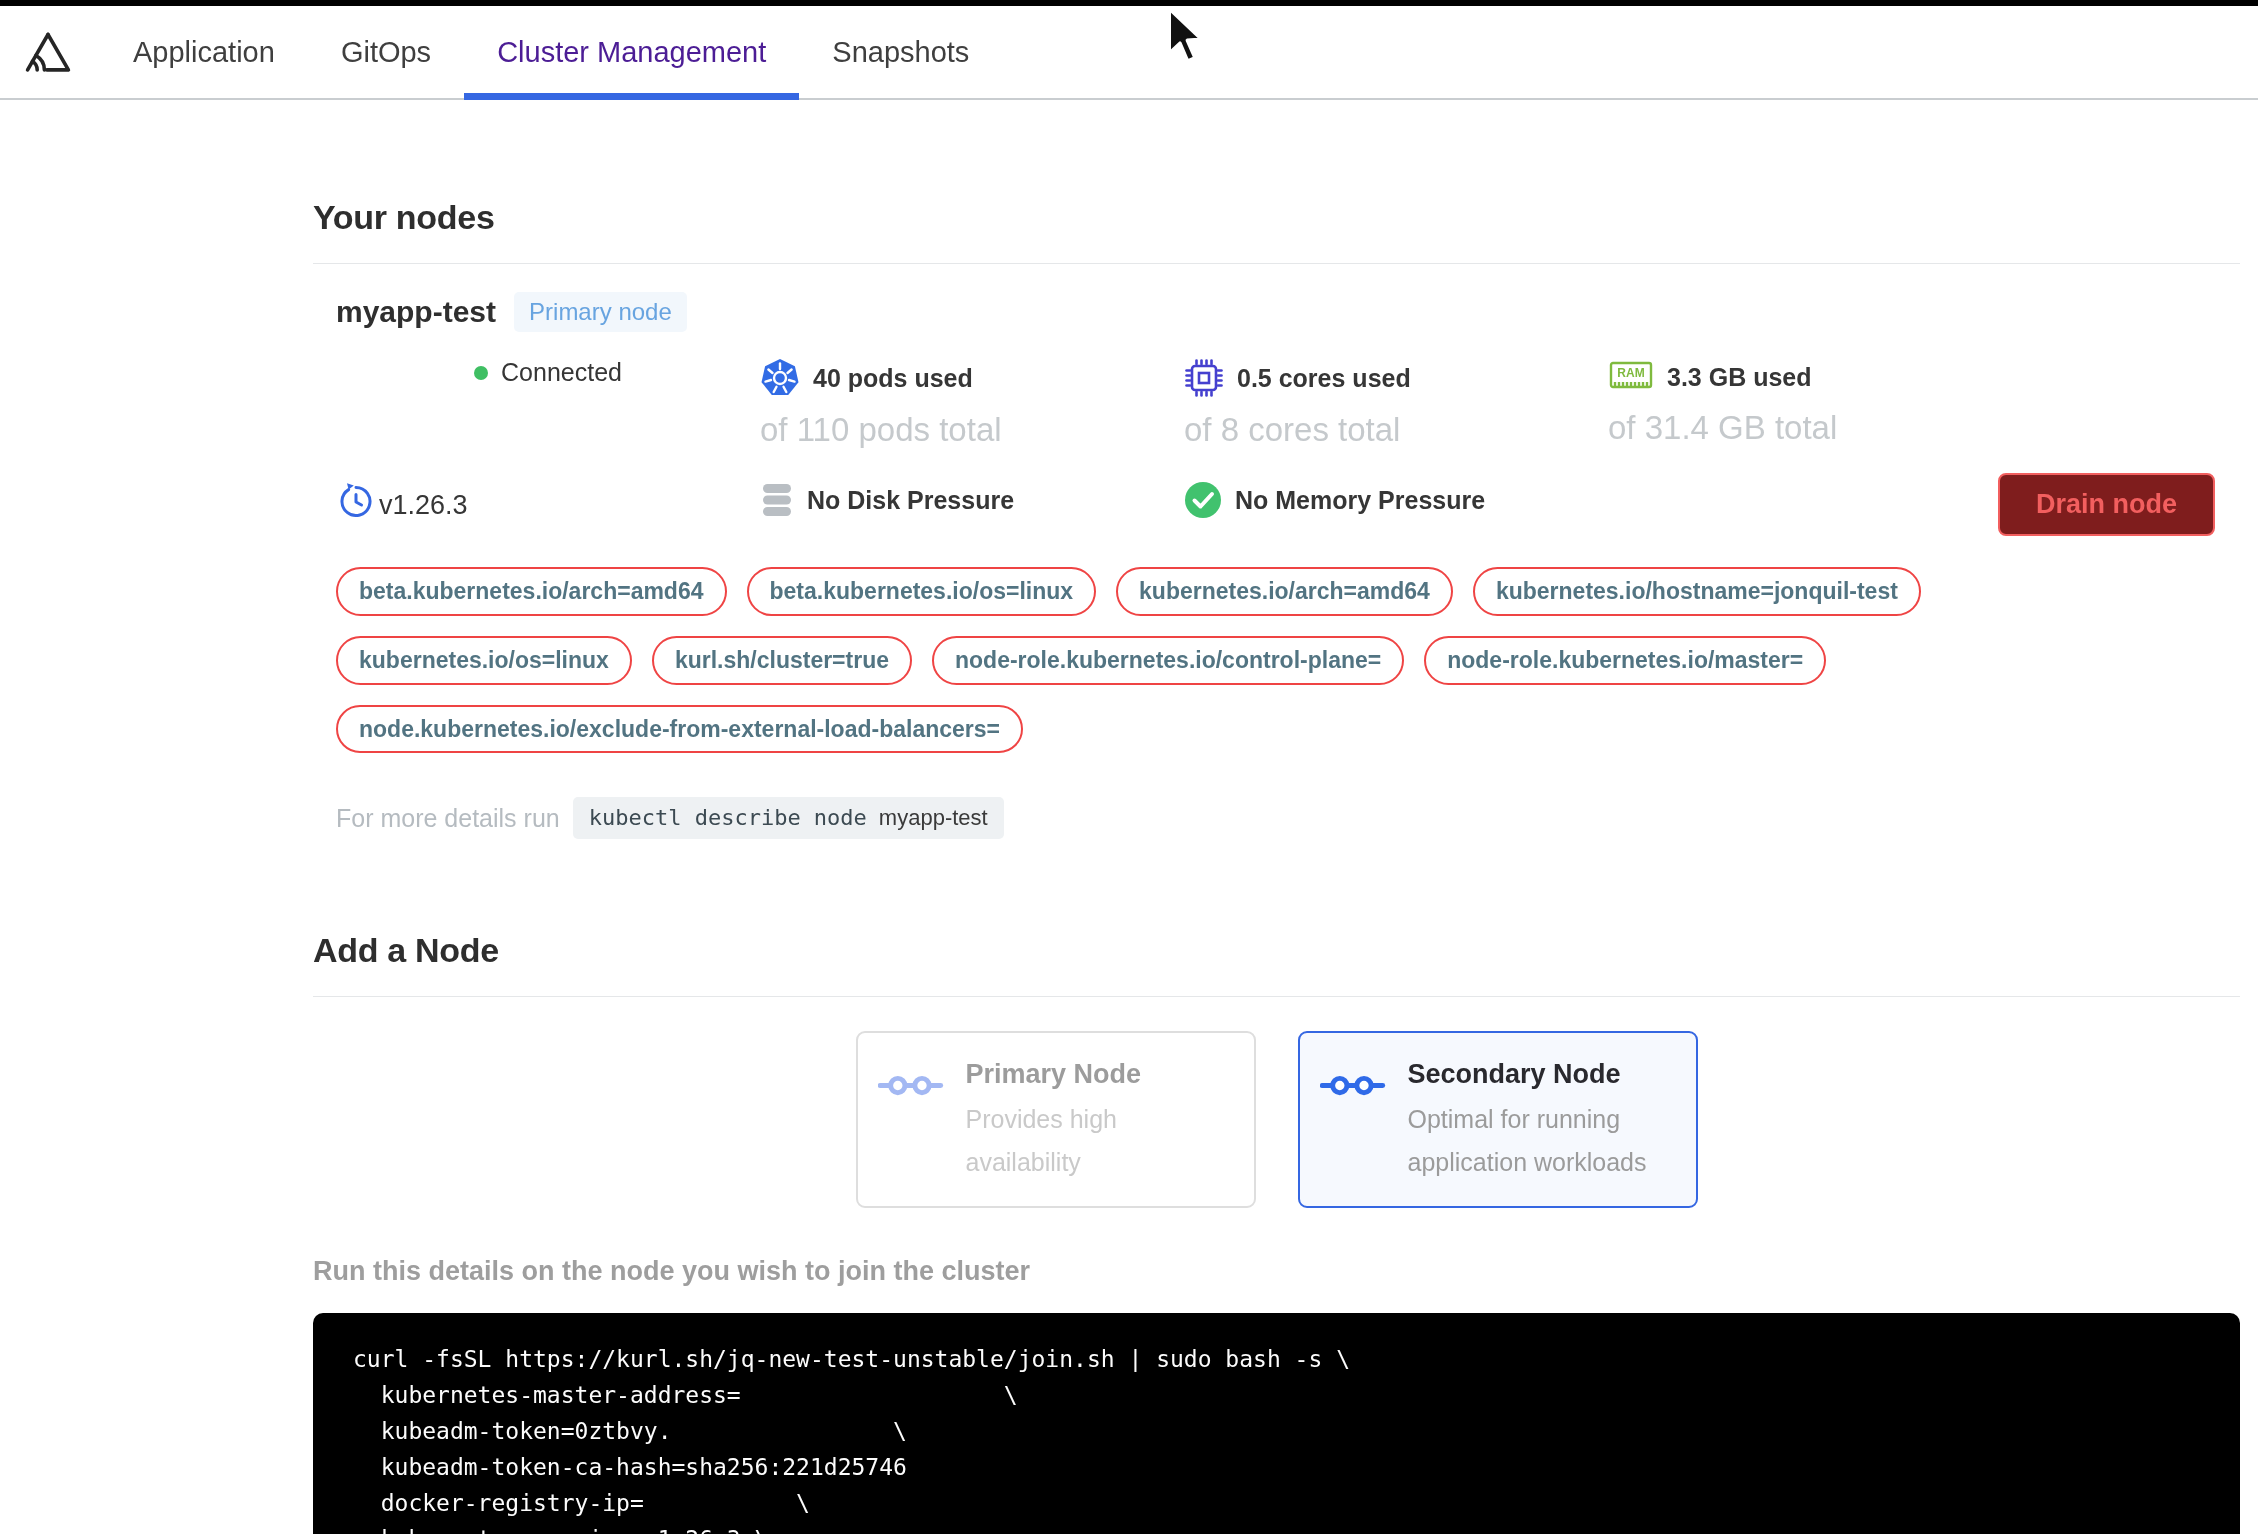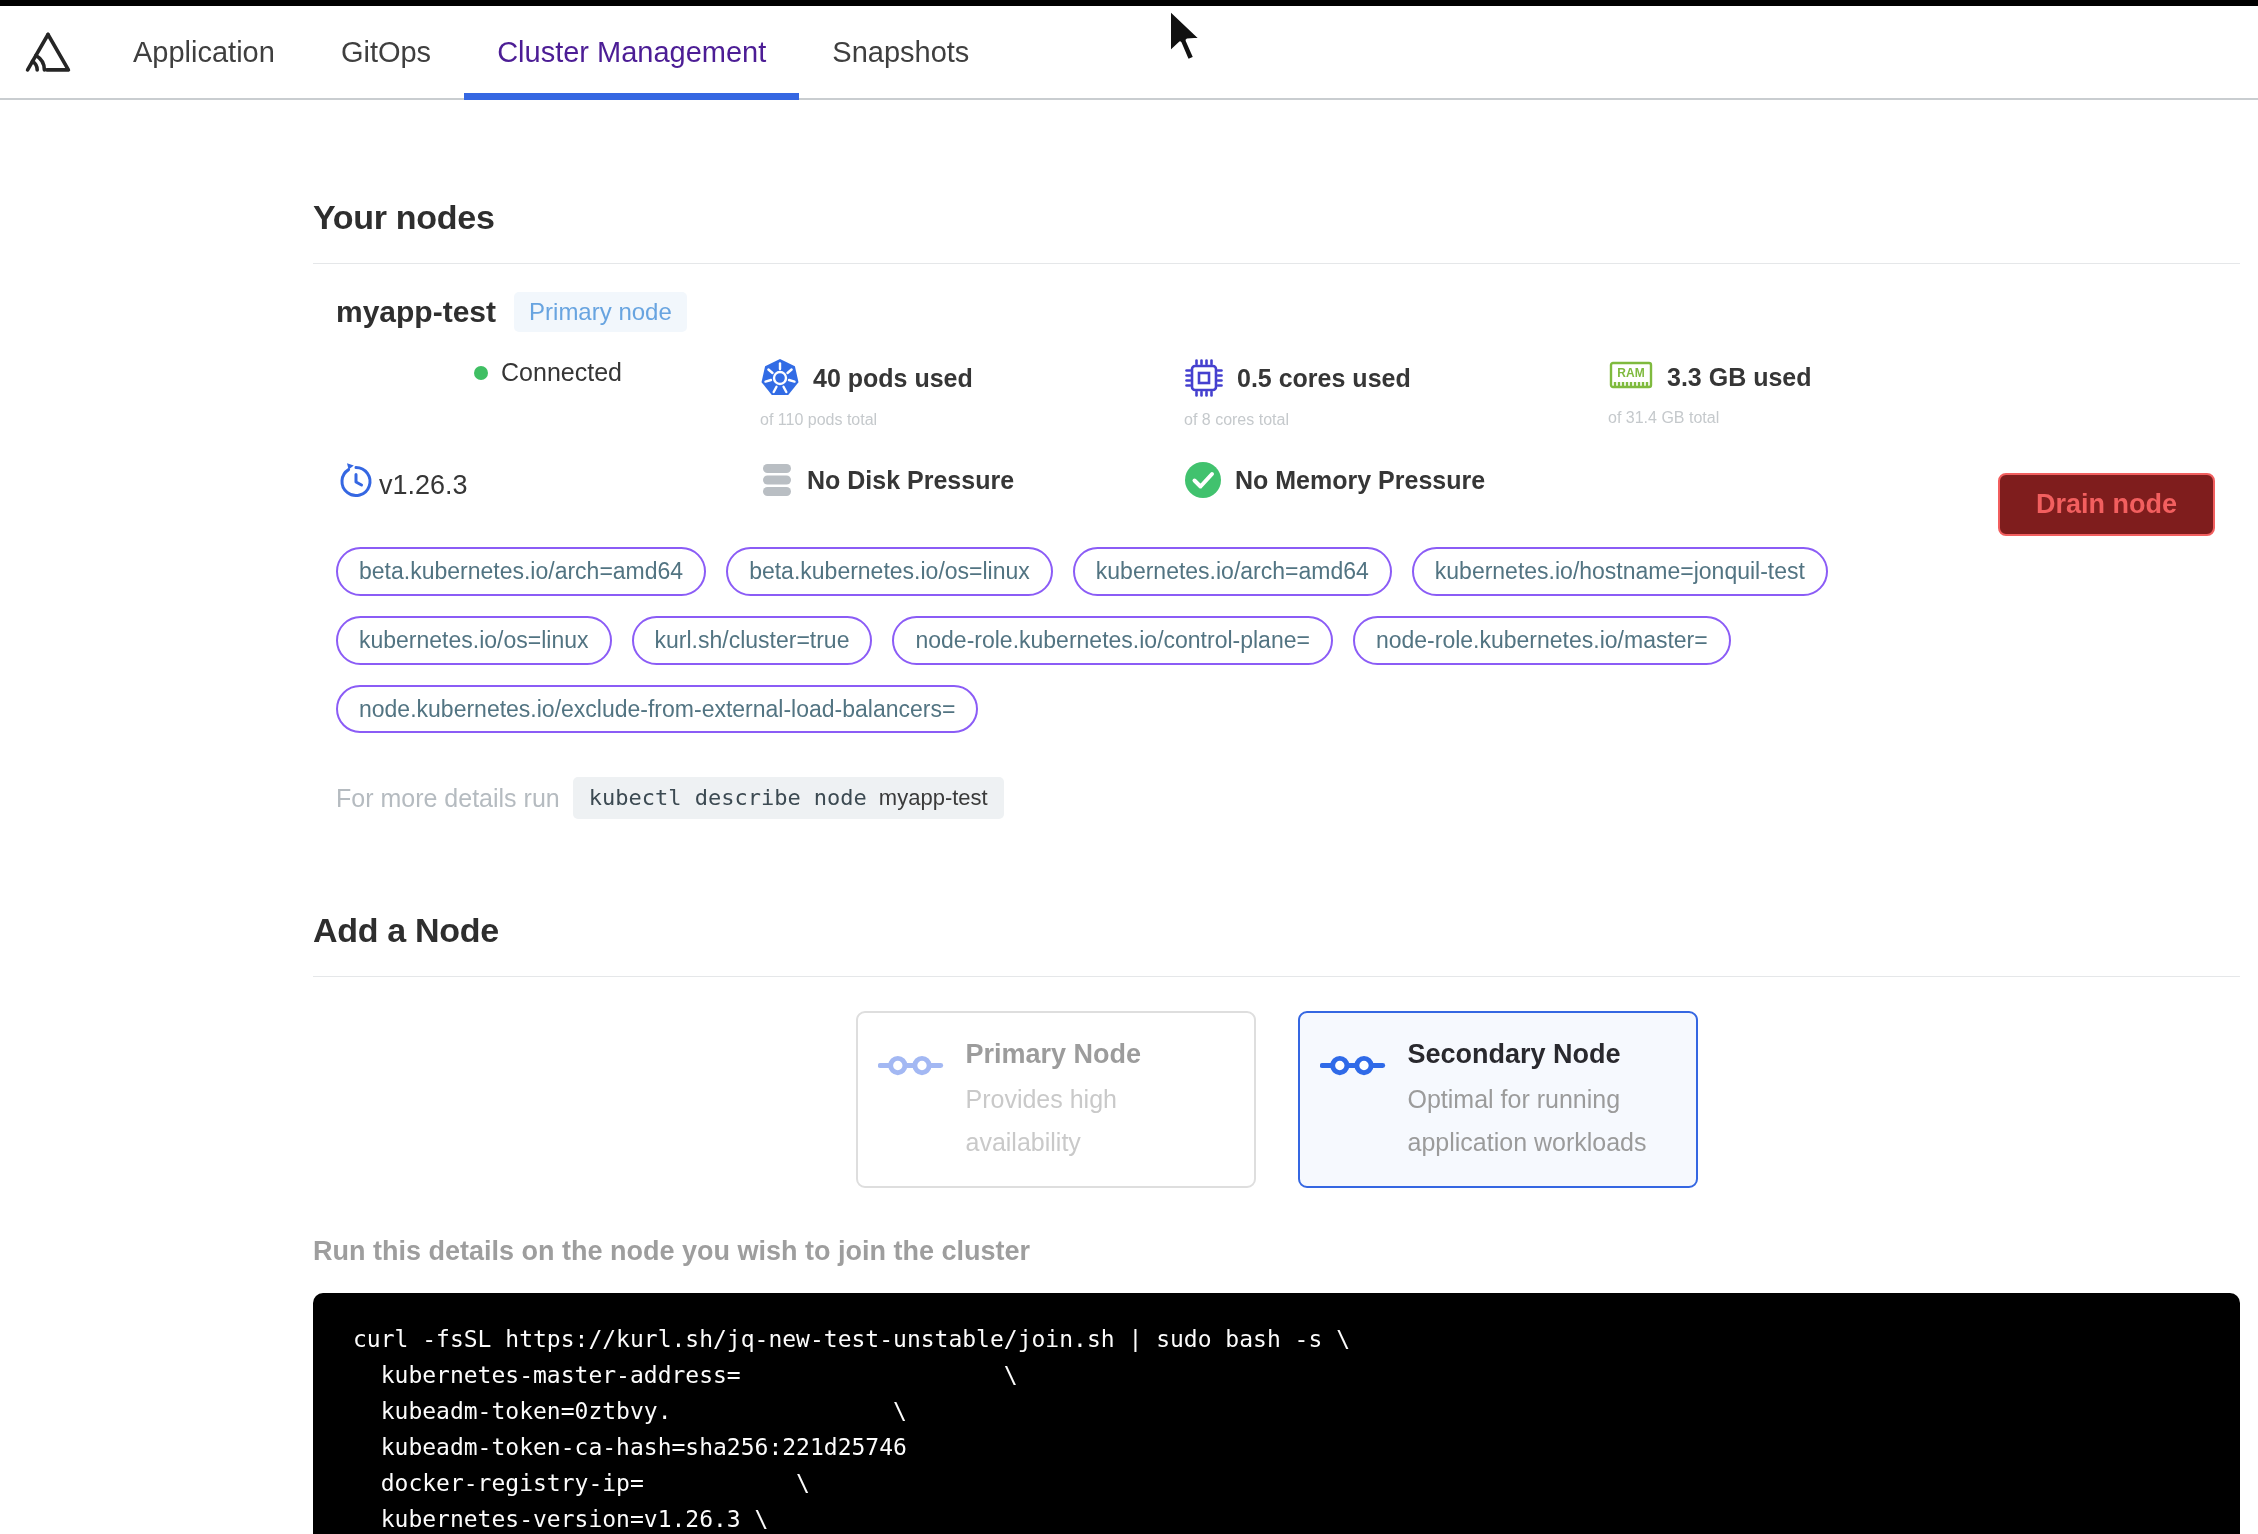--- a/index.html
+++ b/index.html
@@ -39,33 +39,33 @@
   .badge {
     margin-left:18px; font-size:24px; font-weight:500; color:#68a4e0;
     background:#f2f7fc; border-radius:5px; padding:6px 15px;
   }
   .stats-grid {
     display:grid; grid-template-columns:424px 424px 424px 1fr; row-gap:32px;
     max-width:1700px;
   }
   .stat-line { display:flex; align-items:center; gap:13px; font-size:25px; font-weight:600; color:#363636; }
   .stat-line.light { font-weight:500;justify-content:center; }
-  .stat-sub { font-size:16px; color:#c5c9cc; margin-top:13px; }
+  .stat-sub { font-size:33px; color:#c5c9cc; margin-top:13px; }
   .dot { width:14px; height:14px; border-radius:50%; background:#3fbf63; display:inline-block; }
   .ver-line { display:flex; align-items:flex-end; gap:3px; font-size:27px; font-weight:500; color:#363636; }
   .drain {
     position:absolute; right:25px; top:181px; background:#7f1d1d;
     border:2px solid #f25f5f; border-radius:8px; color:#f25f5f;
     font-size:27px; font-weight:700; padding:14px 36px; cursor:pointer;
     font-family:"Liberation Sans", sans-serif;
   }
   .labels { display:flex; flex-wrap:wrap; gap:20px 20px; margin-top:46px; max-width:1700px; }
   .pill {
-    border:2px solid #8b5cf6; color:#527482; border-radius:999px;
-    padding:8px 21px; font-size:23px; font-weight:400; white-space:nowrap; line-height:1.25;
+    border:2px solid #ef4444; color:#527482; border-radius:999px;
+    padding:8px 21px; font-size:23px; font-weight:700; white-space:nowrap; line-height:1.25;
   }
   .details { margin-top:44px; display:flex; align-items:center; gap:13px; font-size:25px; color:#b5bbc0; }
   .chip {
     background:#eef1f3; border-radius:5px; padding:8px 16px; display:inline-flex; align-items:baseline; gap:12px;
   }
   .chip .mono { font-family:"DejaVu Sans Mono","Liberation Mono",monospace; font-size:22px; color:#3c4a52; }
   .chip .arg  { font-size:22px; color:#3a3a3a; }
   
   .cards { display:flex; justify-content:center; gap:42px; margin-top:34px; }
   .option-card {

